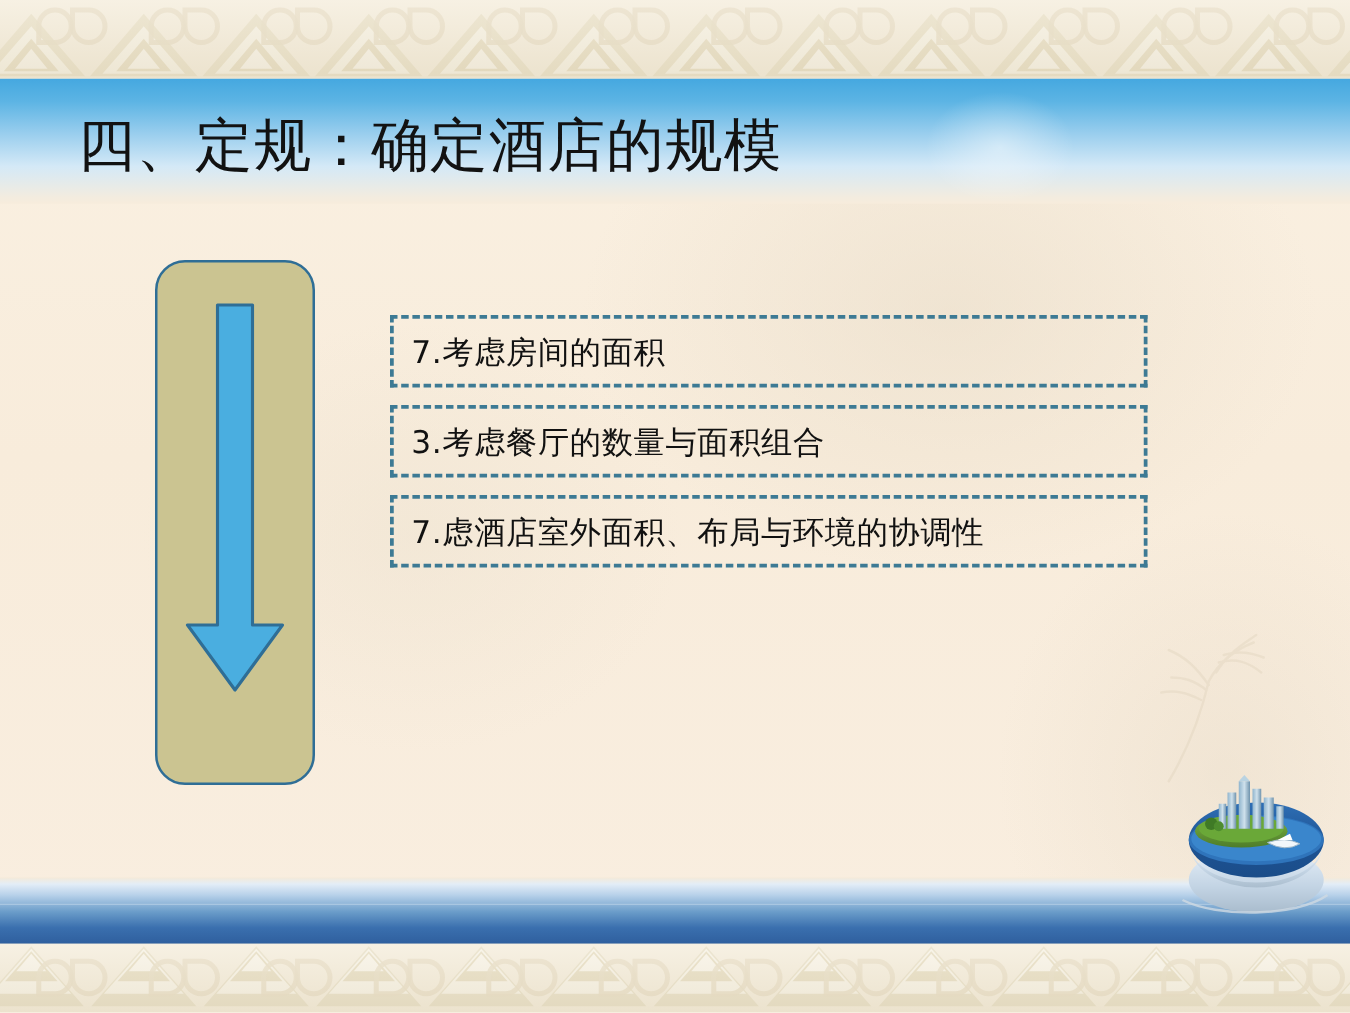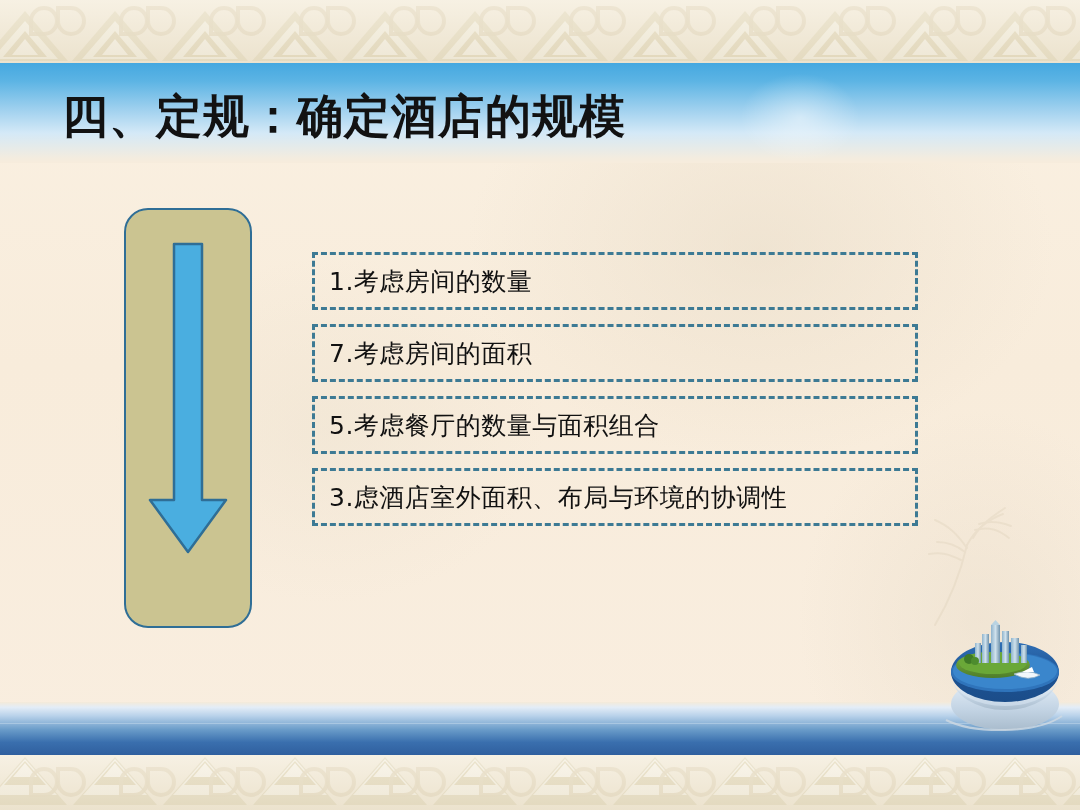--- a/index.html
+++ b/index.html
@@ -92,21 +92,21 @@
     position:absolute; right:220px; top:10px;
     width:120px; height:90px;
     background:radial-gradient(ellipse at center, rgba(255,255,255,.45) 0%, rgba(255,255,255,0) 70%);
   }
 
   #page-title {
     position:absolute;
     left:62px; top:92px;
     font-size:46px;
     line-height:1.05;
-    font-weight:700;
+    font-weight:400;
     color:#121212;
     letter-spacing:1px;
     white-space:nowrap;
     z-index:5;
     font-family:"DejaVu Sans","Liberation Sans",sans-serif;
   }
 
   
   #arrow-block {
     position:absolute;
@@ -305,30 +305,27 @@
   <div id="arrow-block">
     <div id="arrow-shape">
       <svg width="80" height="350" viewBox="0 0 80 350">
         <polygon points="26,2 54,2 54,258 78,258 40,310 2,258 26,258" fill="#4aaee0" stroke="#2f6e96" stroke-width="2.5" stroke-linejoin="round"></polygon>
       </svg>
     </div>
   </div>
 
   <div id="list-wrap">
     <div class="list-item">
-      <span class="list-text">1.考虑房间的数量</span>
-    </div>
-    <div class="list-item">
       <span class="list-text">7.考虑房间的面积</span>
     </div>
     <div class="list-item">
-      <span class="list-text">5.考虑餐厅的数量与面积组合</span>
+      <span class="list-text">3.考虑餐厅的数量与面积组合</span>
     </div>
     <div class="list-item">
-      <span class="list-text">3.虑酒店室外面积、布局与环境的协调性</span>
+      <span class="list-text">7.虑酒店室外面积、布局与环境的协调性</span>
     </div>
   </div>
 
   <div id="watermark">
     <svg width="150" height="140" viewBox="0 0 150 140">
       <g stroke="#ddd0b8" stroke-width="2" fill="none" stroke-linecap="round">
         <path d="M30,135 C45,110 55,85 62,55"></path>
         <path d="M62,55 C70,40 82,30 98,24"></path>
         <path d="M62,58 C52,44 44,36 30,30"></path>
         <path d="M70,40 C84,36 94,40 104,48"></path>

